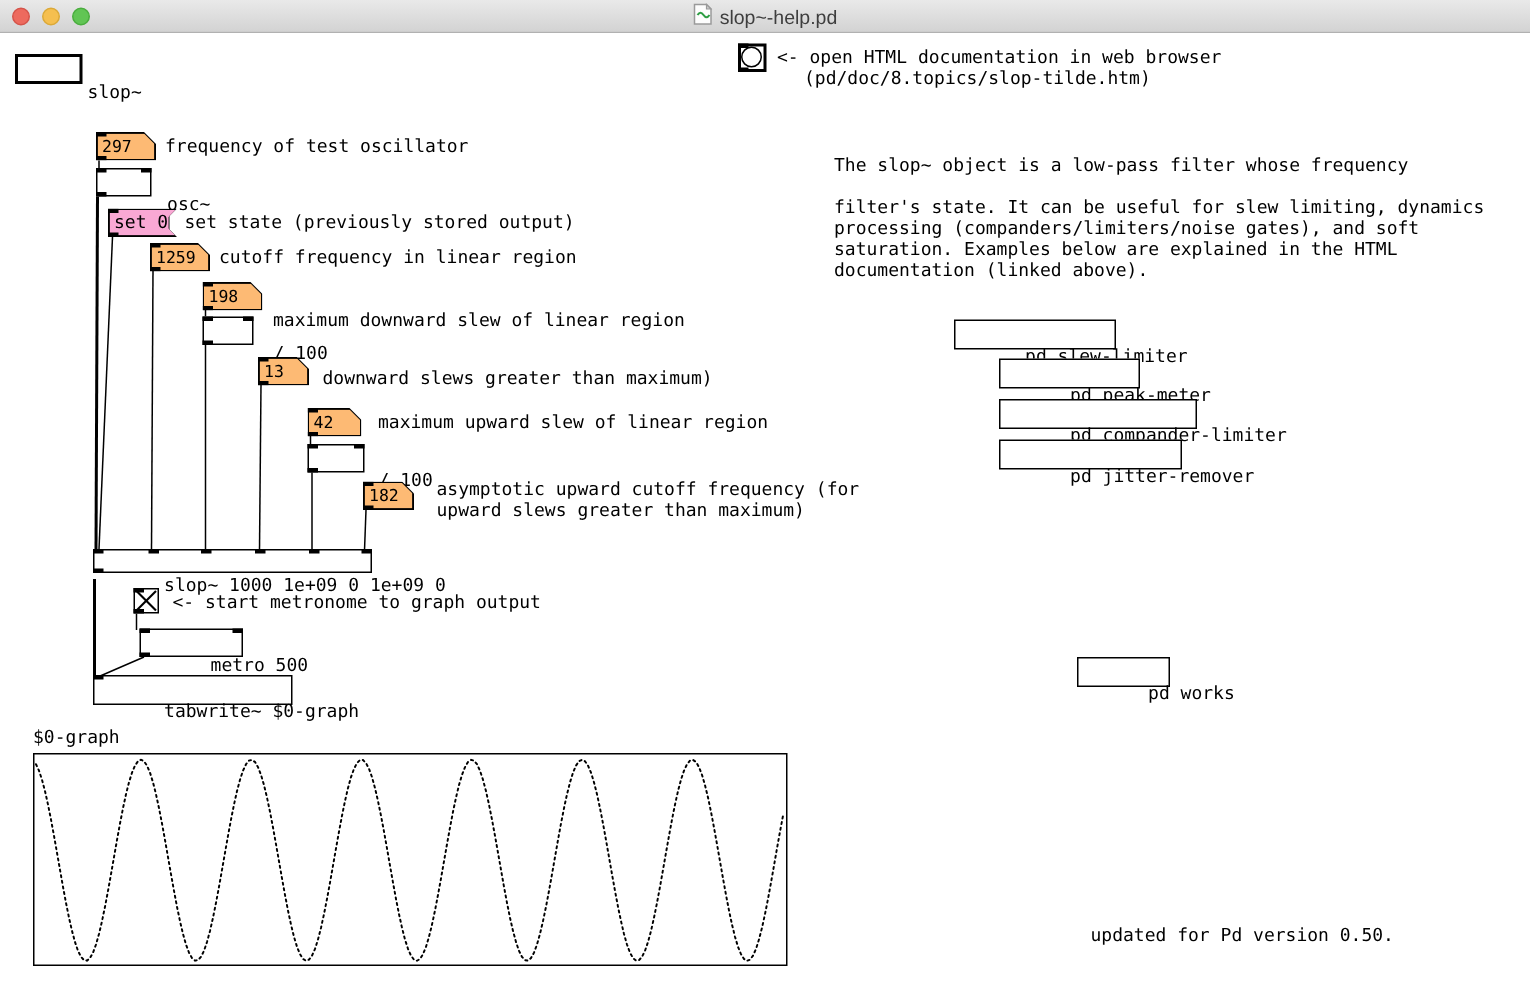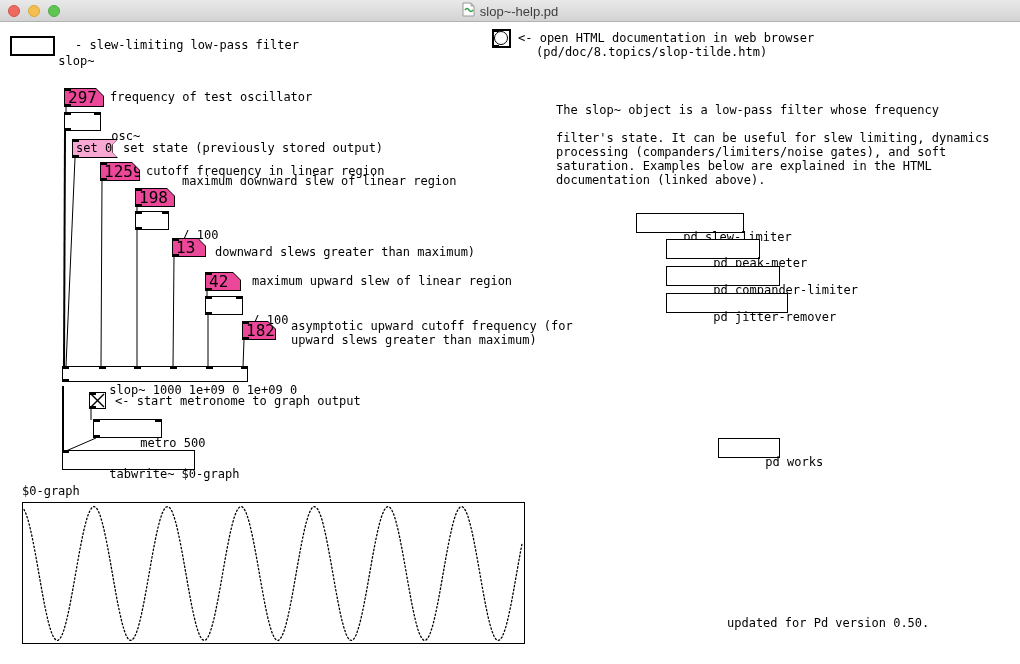--- a/index.html
+++ b/index.html
@@ -23,23 +23,23 @@
   #canvas { position:absolute; left:0; top:22px; width:1020px; height:642px; background:#fff; }
   .cmt { position:absolute; font-size:12px; line-height:14px; color:#000; white-space:pre; }
 
   .objbox { position:absolute; border:1px solid #000; background:#fff;
             font-size:12px; line-height:15px; padding:1px 3px 0 3px; white-space:pre; color:#000; }
   .bold-border { border-width:2px; }
 
   
   .nbx { position:absolute; background:#000;
          clip-path:polygon(0 0, calc(100% - 8px) 0, 100% 8px, 100% 100%, 0 100%); }
-  .nbx-in { position:absolute; inset:1px; background:#ec4899;
+  .nbx-in { position:absolute; inset:1px; background:#fdba74;
             clip-path:polygon(0 0, calc(100% - 7px) 0, 100% 7px, 100% 100%, 0 100%);
-            font-size:16px; line-height:15px; padding:1px 0 0 3px; white-space:pre; }
+            font-size:11px; line-height:15px; padding:1px 0 0 3px; white-space:pre; }
   
   .msg { position:absolute; background:#000;
          clip-path:polygon(0 0,100% 0,calc(100% - 5px) 5px,calc(100% - 5px) calc(100% - 5px),100% 100%,0 100%); }
   .msg-in { position:absolute; inset:1px; background:#f9a8d4;
             clip-path:polygon(0 0,100% 0,calc(100% - 4.6px) 4.6px,calc(100% - 4.6px) calc(100% - 4.6px),100% 100%,0 100%);
             font-size:12px; line-height:15px; padding:1px 0 0 3px; white-space:pre; }
 
   
   .nub { position:absolute; width:7px; height:3px; background:#000; }
   .nub.tl { left:-1px; top:-1px; }  .nub.tr { right:-1px; top:-1px; }
@@ -86,21 +86,20 @@
       </span>
       <span id="title-text">slop~-help.pd</span>
     </div>
   </div>
 
   <div id="canvas">
 
     <div class="objbox bold-border" style="left:10px;top:14px;width:45px;height:20px;text-align:right;">
       <span>slop~</span>
     </div>
-    <div class="cmt" style="left:75px;top:16px;">- slew-limiting low-pass filter</div>
 
     <div id="bang" style="top:7px;">
       <div id="bang-circle"></div>
       <span class="nub tl" style="left:-2px;top:-2px;"></span>
       <span class="nub bl" style="left:-2px;bottom:-2px;"></span>
     </div>
     <div class="cmt" style="left:518px;top:9px;">&lt;- open HTML documentation in web browser</div>
     <div class="cmt" style="left:536px;top:23px;">(pd/doc/8.topics/slop-tilde.htm)</div>
 
     <div class="cmt" style="left:556px;top:81px;">The slop~ object is a low-pass filter whose frequency</div>
@@ -151,21 +150,21 @@
       <span class="nub tl"></span>
       <span class="nub bl"></span>
     </div>
     <div class="cmt" style="left:146px;top:142px;">cutoff frequency in linear region</div>
 
     <div class="nbx" style="left:135px;top:166px;width:40px;height:19px;">
       <div class="nbx-in"><span>198</span></div>
       <span class="nub tl"></span>
       <span class="nub bl"></span>
     </div>
-    <div class="cmt" style="left:182px;top:152px;">maximum downward slew of linear region</div>
+    <div class="cmt" style="left:182px;top:184px;">maximum downward slew of linear region</div>
 
     <div class="objbox" style="left:135px;top:189px;width:34px;height:19px;">
       <span>/ 100</span>
       <span class="nub tl"></span>
       <span class="nub tr"></span>
       <span class="nub bl"></span>
     </div>
 
     <div class="nbx" style="left:172px;top:216px;width:34px;height:19px;">
       <div class="nbx-in"><span>13</span></div>
@@ -226,21 +225,21 @@
 
     <div class="objbox" style="left:62px;top:428px;width:133px;height:20px;">
       <span>tabwrite~ $0-graph</span>
       <span class="nub tl"></span>
     </div>
 
     <div class="objbox" style="left:636px;top:191px;width:108px;height:20px;">
       <span>pd slew-limiter</span></div>
     <div class="objbox" style="left:666px;top:217px;width:94px;height:20px;">
       <span>pd peak-meter</span></div>
-    <div class="objbox" style="left:666px;top:244px;width:114px;height:20px;">
+    <div class="objbox" style="left:666px;top:244px;width:132px;height:20px;">
       <span>pd compander-limiter</span></div>
     <div class="objbox" style="left:666px;top:271px;width:122px;height:20px;">
       <span>pd jitter-remover</span></div>
     <div class="objbox" style="left:718px;top:416px;width:62px;height:20px;">
       <span>pd works</span></div>
 
     <div class="cmt" style="left:22px;top:462px;">$0-graph</div>
     <div id="graph-box" style="top:480px;">
       <svg id="wave-svg" width="501" height="140">
           <polyline points="1.0,6.5 3.0,10.8 5.0,16.8 7.0,24.4 9.0,33.4 11.0,43.4 13.0,54.2 15.0,65.5 17.0,76.9 19.0,88.2 21.0,98.9 23.0,108.8 25.0,117.6 27.0,125.0 29.0,130.9 31.0,134.9 33.0,137.1 35.0,137.4 37.0,135.7 39.0,132.1 41.0,126.7 43.0,119.6 45.0,111.1 47.0,101.5 49.0,90.9 51.0,79.8 53.0,68.4 55.0,57.0 57.0,46.0 59.0,35.8 61.0,26.5 63.0,18.6 65.0,12.1 67.0,7.4 69.0,4.5 71.0,3.5 73.0,4.5 75.0,7.4 77.0,12.1 79.0,18.6 81.0,26.5 83.0,35.8 85.0,46.0 87.0,57.0 89.0,68.4 91.0,79.8 93.0,90.9 95.0,101.5 97.0,111.1 99.0,119.6 101.0,126.7 103.0,132.1 105.0,135.7 107.0,137.4 109.0,137.1 111.0,134.9 113.0,130.9 115.0,125.0 117.0,117.6 119.0,108.8 121.0,98.9 123.0,88.2 125.0,76.9 127.0,65.5 129.0,54.2 131.0,43.4 133.0,33.4 135.0,24.4 137.0,16.8 139.0,10.8 141.0,6.5 143.0,4.1 145.0,3.6 147.0,5.0 149.0,8.4 151.0,13.6 153.0,20.4 155.0,28.7 157.0,38.2 159.0,48.7 161.0,59.8 163.0,71.2 165.0,82.6 167.0,93.6 169.0,104.0 171.0,113.4 173.0,121.5 175.0,128.2 177.0,133.1 179.0,136.3 181.0,137.5 183.0,136.8 185.0,134.1 187.0,129.6 189.0,123.3 191.0,115.5 193.0,106.4 195.0,96.3 197.0,85.4 199.0,74.1 201.0,62.6 203.0,51.4 205.0,40.8 207.0,31.0 209.0,22.4 211.0,15.1 213.0,9.5 215.0,5.7 217.0,3.7 219.0,3.7 221.0,5.7 223.0,9.5 225.0,15.1 227.0,22.4 229.0,31.0 231.0,40.8 233.0,51.4 235.0,62.6 237.0,74.1 239.0,85.4 241.0,96.3 243.0,106.4 245.0,115.5 247.0,123.3 249.0,129.6 251.0,134.1 253.0,136.8 255.0,137.5 257.0,136.3 259.0,133.1 261.0,128.2 263.0,121.5 265.0,113.4 267.0,104.0 269.0,93.6 271.0,82.6 273.0,71.2 275.0,59.8 277.0,48.7 279.0,38.2 281.0,28.7 283.0,20.4 285.0,13.6 287.0,8.4 289.0,5.0 291.0,3.6 293.0,4.1 295.0,6.5 297.0,10.8 299.0,16.8 301.0,24.4 303.0,33.4 305.0,43.4 307.0,54.2 309.0,65.5 311.0,76.9 313.0,88.2 315.0,98.9 317.0,108.8 319.0,117.6 321.0,125.0 323.0,130.9 325.0,134.9 327.0,137.1 329.0,137.4 331.0,135.7 333.0,132.1 335.0,126.7 337.0,119.6 339.0,111.1 341.0,101.5 343.0,90.9 345.0,79.8 347.0,68.4 349.0,57.0 351.0,46.0 353.0,35.8 355.0,26.5 357.0,18.6 359.0,12.1 361.0,7.4 363.0,4.5 365.0,3.5 367.0,4.5 369.0,7.4 371.0,12.1 373.0,18.6 375.0,26.5 377.0,35.8 379.0,46.0 381.0,57.0 383.0,68.4 385.0,79.8 387.0,90.9 389.0,101.5 391.0,111.1 393.0,119.6 395.0,126.7 397.0,132.1 399.0,135.7 401.0,137.4 403.0,137.1 405.0,134.9 407.0,130.9 409.0,125.0 411.0,117.6 413.0,108.8 415.0,98.9 417.0,88.2 419.0,76.9 421.0,65.5 423.0,54.2 425.0,43.4 427.0,33.4 429.0,24.4 431.0,16.8 433.0,10.8 435.0,6.5 437.0,4.1 439.0,3.6 441.0,5.0 443.0,8.4 445.0,13.6 447.0,20.4 449.0,28.7 451.0,38.2 453.0,48.7 455.0,59.8 457.0,71.2 459.0,82.6 461.0,93.6 463.0,104.0 465.0,113.4 467.0,121.5 469.0,128.2 471.0,133.1 473.0,136.3 475.0,137.5 477.0,136.8 479.0,134.1 481.0,129.6 483.0,123.3 485.0,115.5 487.0,106.4 489.0,96.3 491.0,85.4 493.0,74.1 495.0,62.6 497.0,51.4 499.0,40.8" fill="none" stroke="#000" stroke-width="1.3" stroke-dasharray="1.4 2.4" stroke-linecap="round"></polyline>

